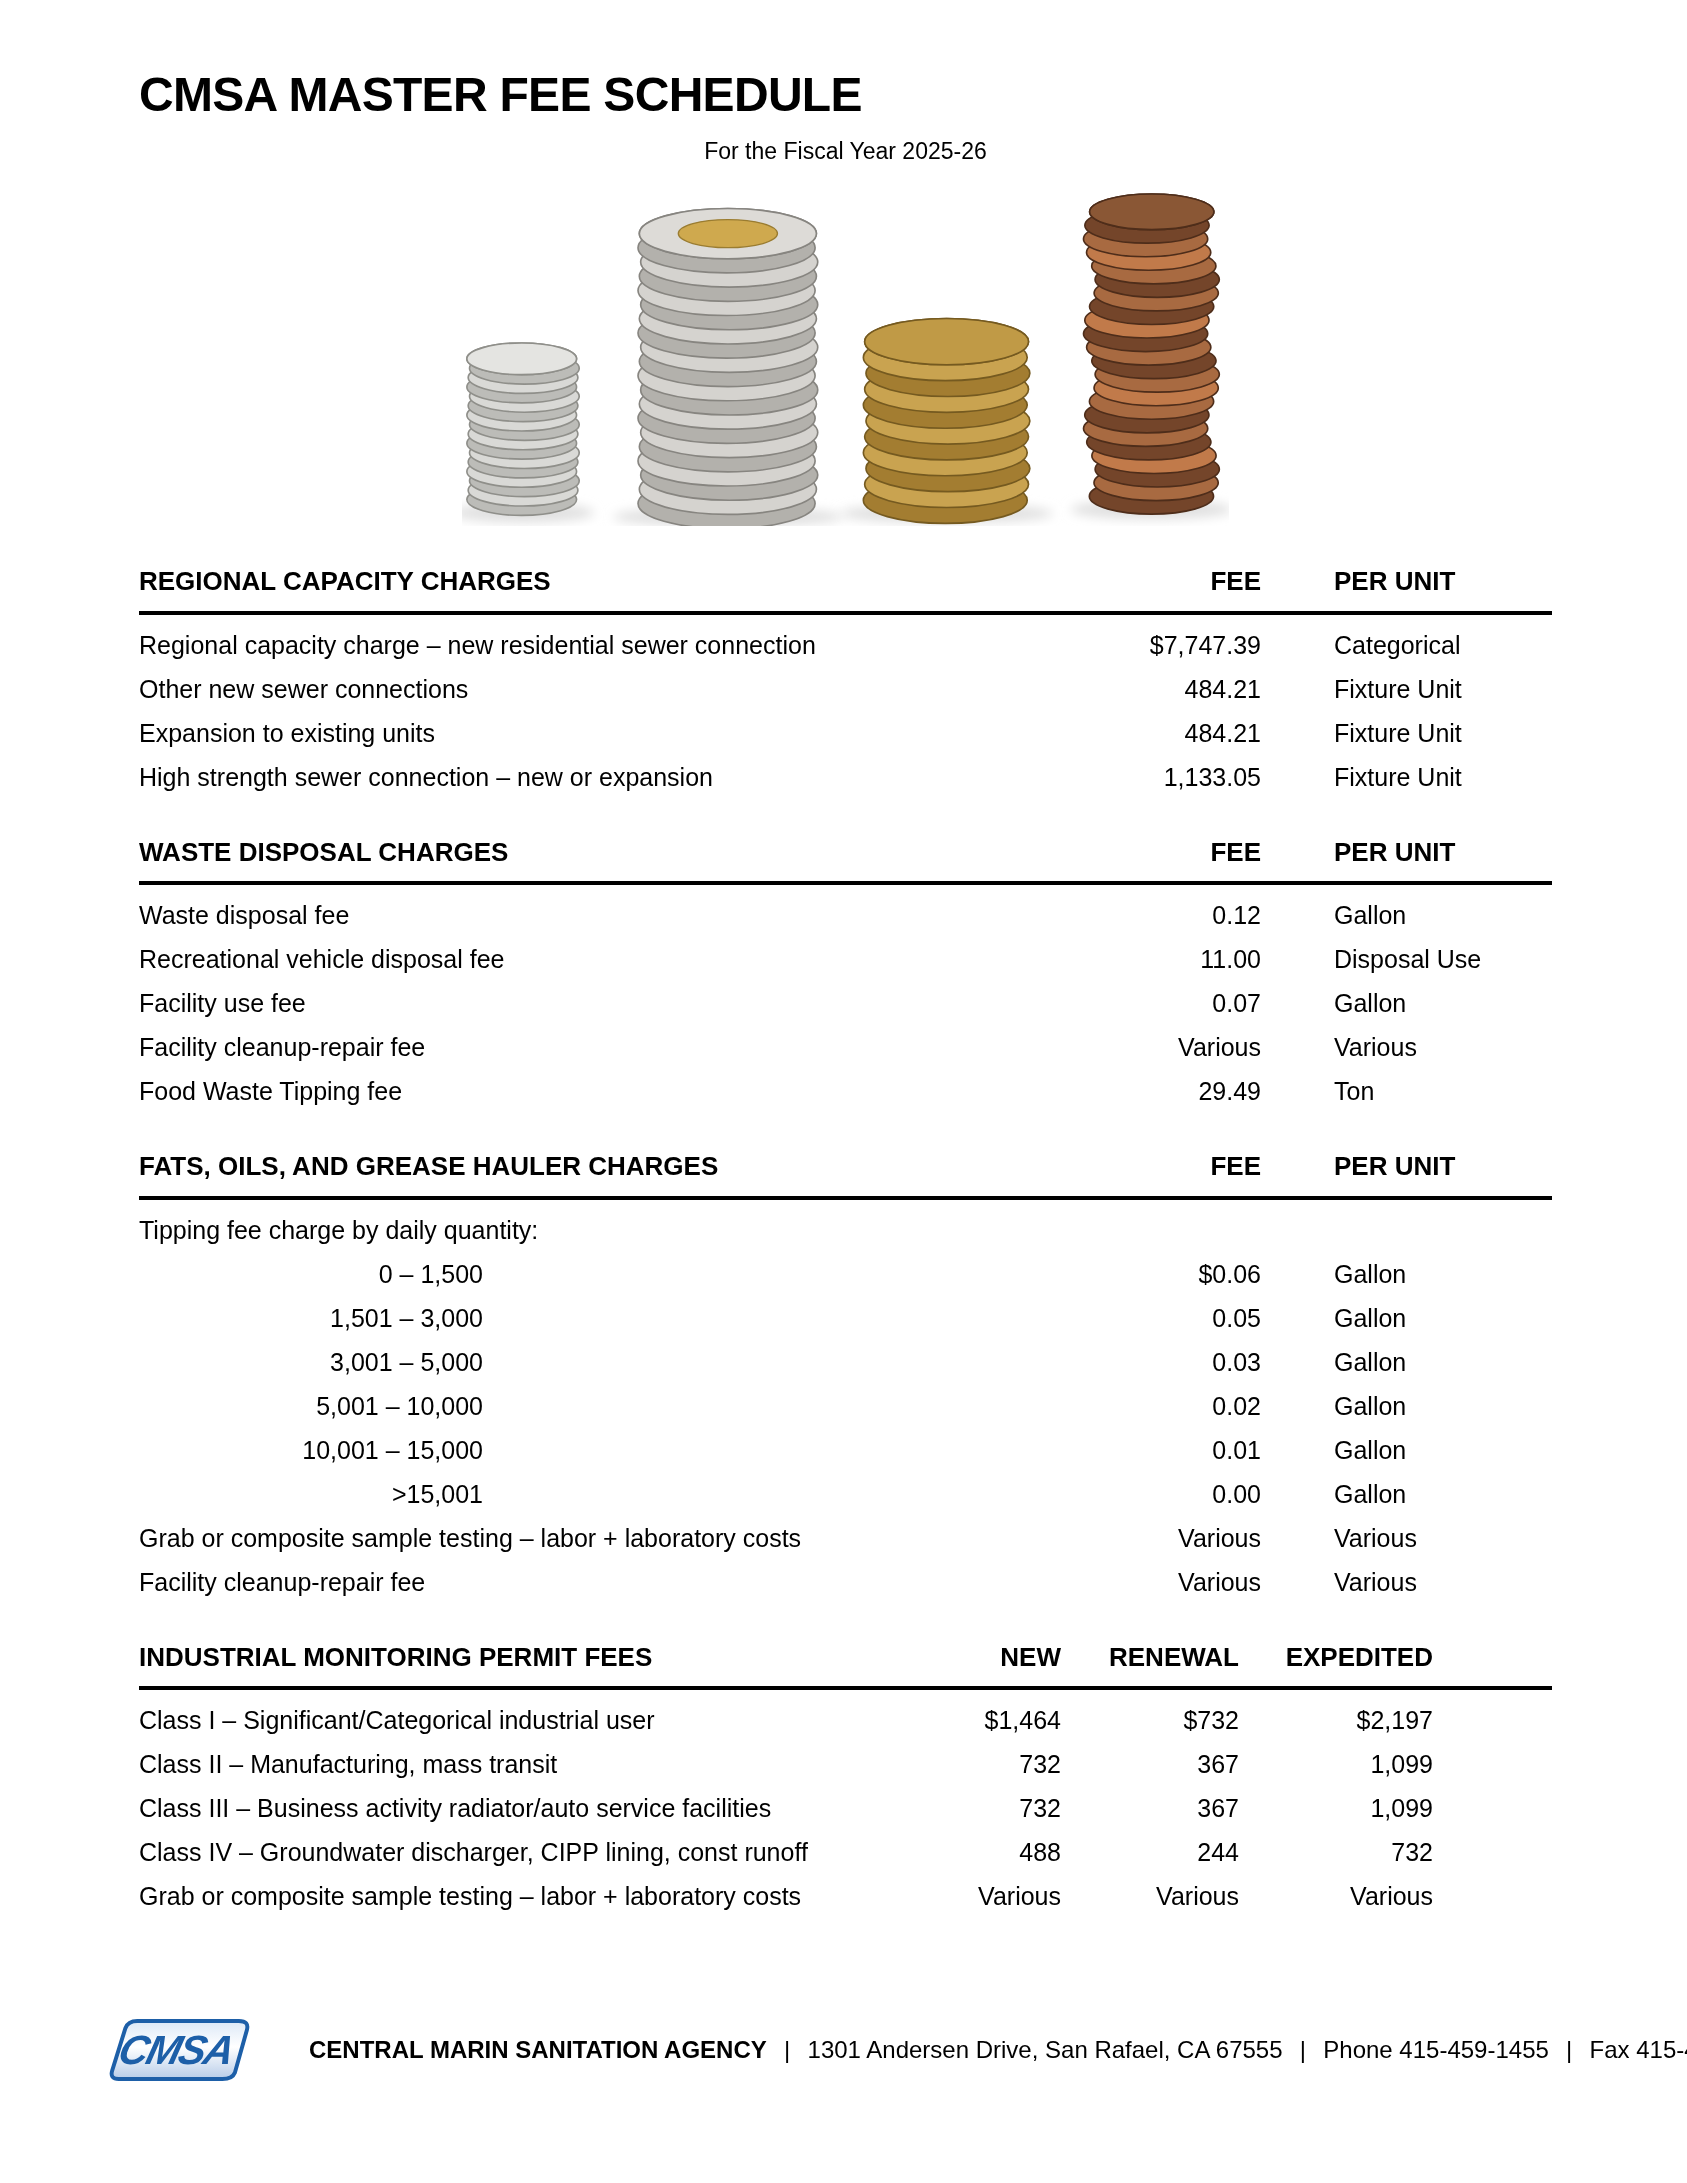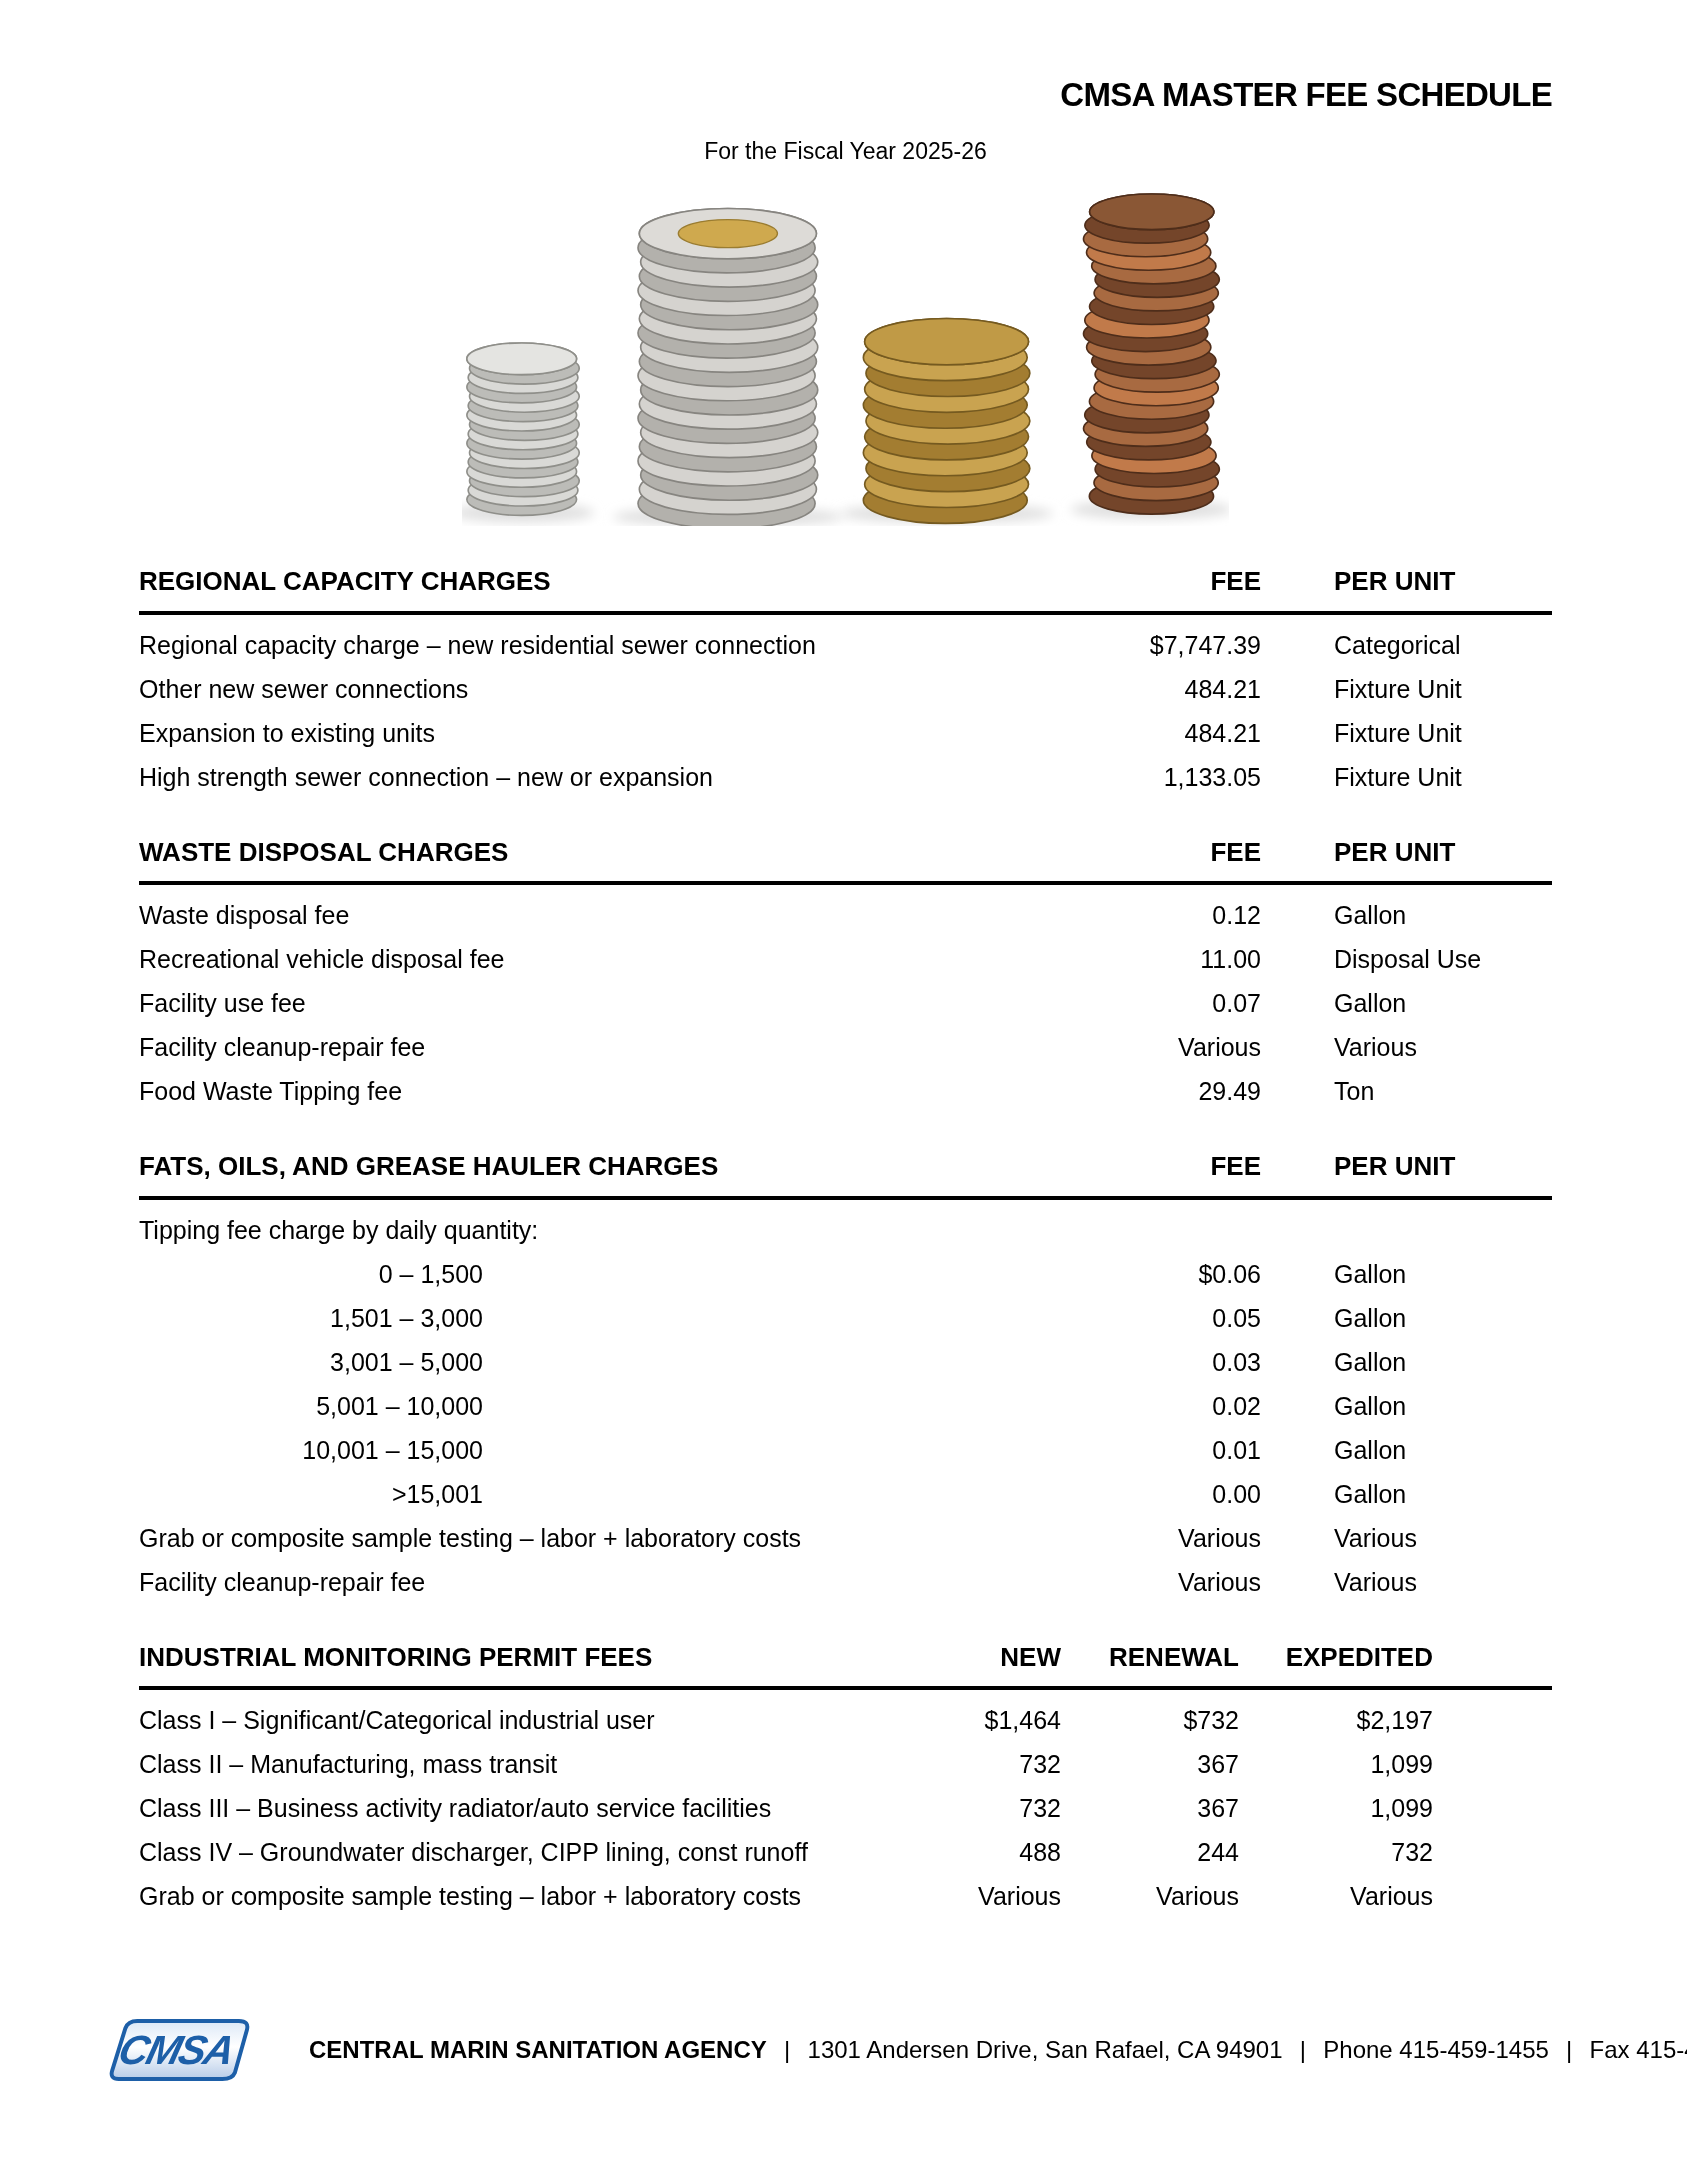--- a/index.html
+++ b/index.html
@@ -5,22 +5,22 @@
   html,body { margin:0; padding:0; background:#ffffff; }
   body {
     width:1687px; height:2183px;
     font-family:"Liberation Sans","DejaVu Sans",sans-serif;
     color:#000000;
   }
   .page { position:relative; width:1687px; height:2183px; overflow:hidden; background:#ffffff; }
   .content { width:1413px; margin:0 auto 0 139px; }
 
   .title {
-    padding-top:64px; text-align:right;
-    font-size:33px; font-weight:700; line-height:61px; letter-spacing:-0.7px;
+    padding-top:64px; text-align:left;
+    font-size:48px; font-weight:700; line-height:61px; letter-spacing:-0.7px;
   }
   .subtitle { margin-top:6px; text-align:center; font-size:23px; line-height:41px; }
 
   .coins-wrap { margin-top:17px; text-align:center; }
 
   table.fee-table {
     border-collapse:collapse; table-layout:fixed;
     width:1413px; margin-top:38px;
   }
   table.fee-table.first { }
@@ -346,21 +346,21 @@
           <stop offset="0.45" stop-color="#ffffff"></stop>
           <stop offset="1" stop-color="#b7cce8"></stop>
         </linearGradient>
       </defs>
       <path d="M 44 6 L 198 6 Q 214 6 210 20 L 192 84 Q 188 94 173 94 L 16 94 Q 2 94 6 81 L 26 17 Q 30 6 44 6 Z" fill="url(#logograd)" stroke="#1d5fa8" stroke-width="6"></path>
       <text x="30" y="71" transform="skewX(-14)" font-family="Liberation Sans, DejaVu Sans, sans-serif" font-size="62" font-weight="bold" font-style="italic" letter-spacing="-3" fill="#1d5fa8">CMSA</text>
     </svg>
     <div class="footer-text">
       <span class="agency">CENTRAL MARIN SANITATION AGENCY</span>
       <span class="sep">|</span>
-      <span>1301 Andersen Drive, San Rafael, CA 94901</span>
+      <span>1301 Andersen Drive, San Rafael, CA 67555</span>
       <span class="sep">|</span>
       <span>Phone 415-459-1455</span>
       <span class="sep">|</span>
       <span>Fax 415-459-3971</span>
     </div>
   </div>
 </div>
 
 
 </body></html>

